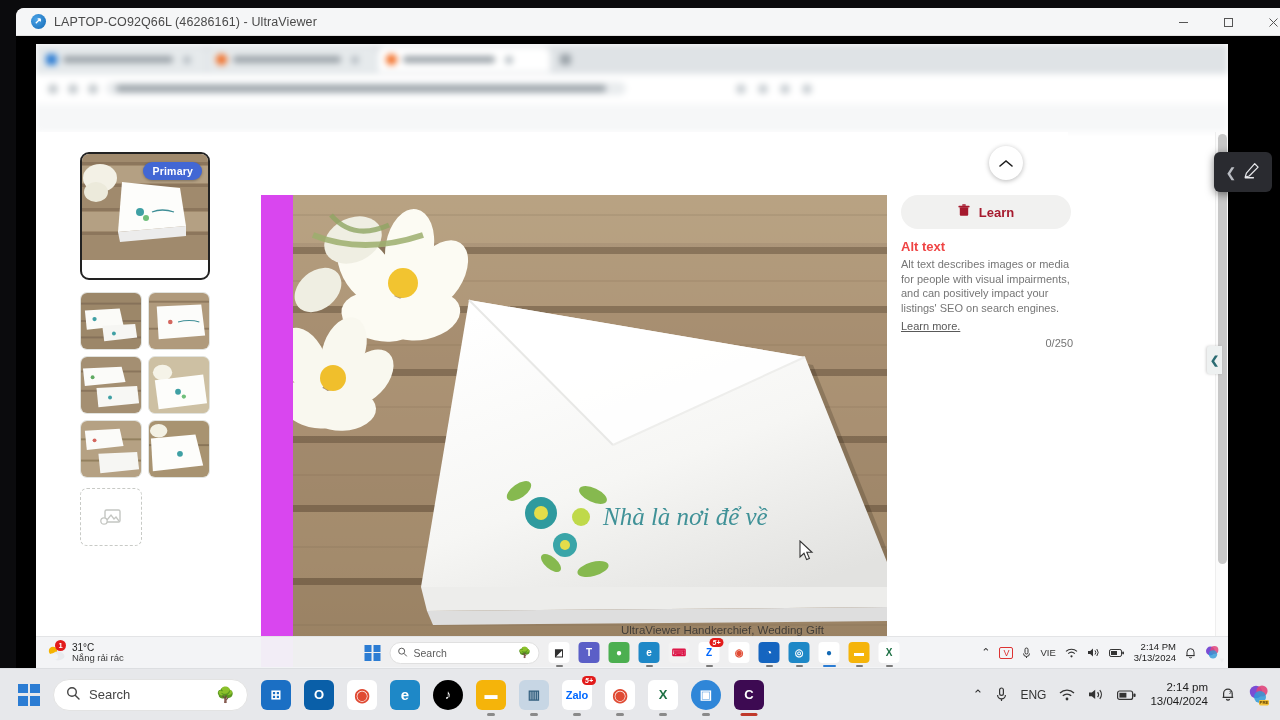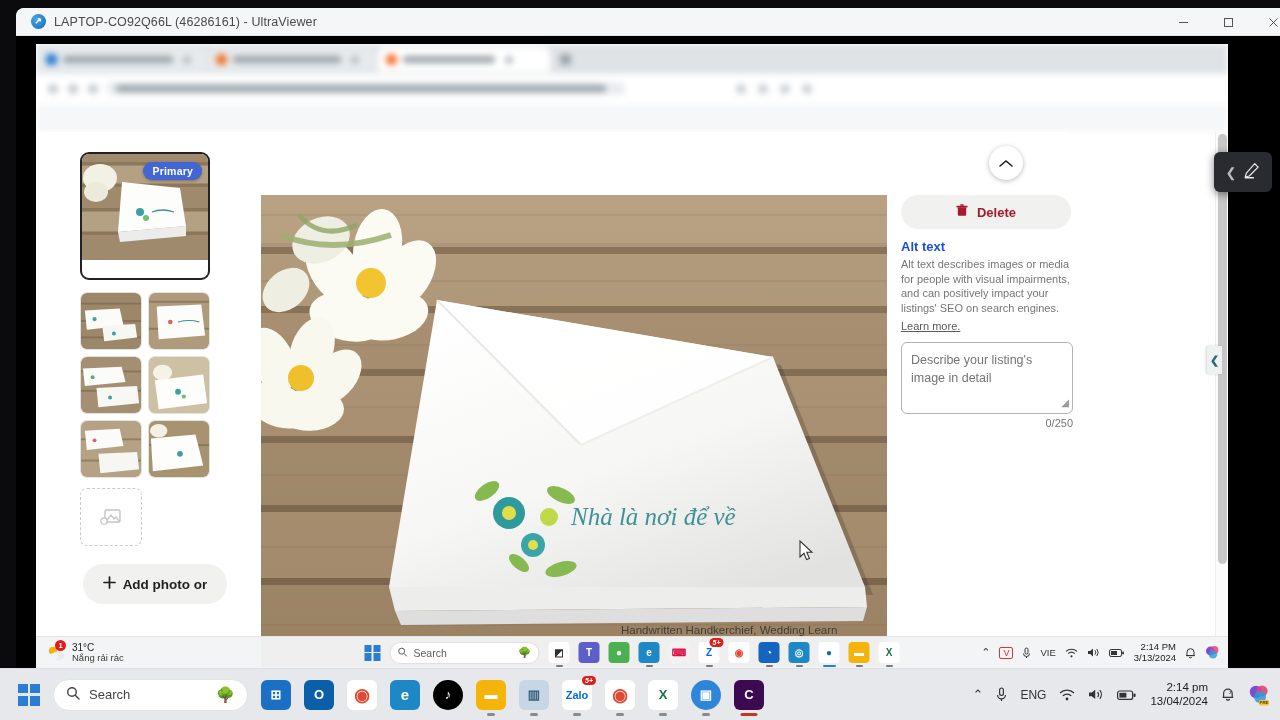--- a/index.html
+++ b/index.html
@@ -116,33 +116,33 @@
   .add-photo-btn {
     margin-top: 18px; margin-left: 3px; width: 144px; height: 40px;
     background: #f1f1f0; border-radius: 22px;
     display: flex; align-items: center; justify-content: center; gap: 7px;
     font-size: 13.5px; font-weight: bold; color: #222;
   }
 
   
   .photo-stage {
     position: absolute; left: 225px; top: 63px; width: 626px; height: 472px;
-    background: #d946ef; overflow: hidden;
+    background: #d946ef; overflow: hidden; padding-left: 32px;
   }
   .cursor-arrow { position: absolute; left: 538px; top: 345px; z-index: 6; }
 
   
   .right-panel { position: absolute; left: 865px; top: 63px; width: 205px; }
   .rp-btn {
     width: 170px; height: 34px; background: #f1f1f0; border-radius: 20px;
     display: flex; align-items: center; justify-content: center; gap: 9px;
     font-size: 13px; font-weight: bold; color: #1c1c1c; margin-bottom: 10px;
   }
   .rp-btn.delete { color: #a61a2e; }
-  .rp-h { font-size: 13px; font-weight: bold; color: #1d4ed8; margin-top: 8px; }
+  .rp-h { font-size: 13px; font-weight: bold; color: #ef4444; margin-top: 8px; }
   .rp-p { font-size: 11px; color: #767676; line-height: 1.34; margin-top: 3px; width: 172px; }
   .rp-link { font-size: 11px; color: #595959; text-decoration: underline; }
   .alt-box {
     margin-top: 8px; width: 172px; height: 72px; border: 1px solid #b3b3b3; border-radius: 6px;
     padding: 8px 9px; font-size: 12.5px; color: #757575; line-height: 1.45;
     position: relative; background:#fff;
   }
   .alt-box .grip { position:absolute; right:3px; bottom:2px; color:#999; font-size:10px; }
   .alt-count { width: 172px; text-align: right; font-size: 11px; color: #757575; margin-top: 3px; }
 
@@ -403,28 +403,20 @@
             </div>
 
             <div class="thumb-add">
               <svg width="22" height="20" viewBox="0 0 22 20">
                 <rect x="5" y="3" width="15" height="12" rx="1.5" stroke="#c4c6c2" stroke-width="1.4" fill="none"></rect>
                 <path d="M7 13 L11 8 L14 12 L16 10 L19 14" stroke="#c4c6c2" stroke-width="1.3" fill="none"></path>
                 <circle cx="4" cy="14" r="3.2" stroke="#c4c6c2" stroke-width="1.3" fill="#fff"></circle>
               </svg>
             </div>
 
-            <div class="add-photo-btn">
-              <span>
-                <svg width="13" height="13" viewBox="0 0 13 13">
-                    <path d="M6.5 1 V12 M1 6.5 H12" stroke="#1c1c1c" stroke-width="1.7" stroke-linecap="round"></path>
-                  </svg>
-              </span>
-              <span>Add photo or</span>
-            </div>
           </div>
 
           <div class="photo-stage">
             <svg width="626" height="472" viewBox="0 0 626 472" preserveAspectRatio="none">
               <defs>
                 <linearGradient id="wood" x1="0" y1="0" x2="0" y2="1">
                   <stop offset="0%" stop-color="#b09a7e"></stop>
                     <stop offset="55%" stop-color="#9d8469"></stop>
                     <stop offset="100%" stop-color="#8c7458"></stop>
                 </linearGradient>
@@ -526,42 +518,38 @@
 
 
             <div class="rp-btn delete">
               <span>
                 <svg width="12" height="13" viewBox="0 0 12 13">
                   <rect x="1.8" y="3.2" width="8.4" height="8.6" rx="1" fill="#a61a2e"></rect>
                   <rect x="0.4" y="1.8" width="11.2" height="1.6" rx=".7" fill="#a61a2e"></rect>
                   <rect x="4.2" y="0.2" width="3.6" height="1.6" rx=".6" fill="#a61a2e"></rect>
                 </svg>
               </span>
-              <span>Delete</span>
+              <span>Learn</span>
             </div>
 
             <div class="rp-h">Alt text</div>
             <div class="rp-p">Alt text describes images or media for people with visual impairments, and can positively impact your listings' SEO on search engines.</div>
             <a class="rp-link">Learn more.</a>
 
-            <div class="alt-box">
-              <span>Describe your listing's image in detail</span>
-              <span class="grip">◢</span>
-            </div>
             <div class="alt-count">0/250</div>
           </div>
         </div>
 
         <div class="pg-scroll">
           <div class="pg-thumb"></div>
           <div class="pg-arrow">▼</div>
         </div>
         <div class="side-tab">❮</div>
 
-        <div class="bg-listing-title">Handwritten Handkerchief, Wedding Learn</div>
+        <div class="bg-listing-title">UltraViewer Handkerchief, Wedding Gift</div>
 
         <div class="inner-taskbar">
           <div class="weather">
             <span class="wicon">
               <svg width="20" height="20" viewBox="0 0 20 20">
                 <circle cx="7" cy="8" r="4.2" fill="#f5b301"></circle>
                 <ellipse cx="12" cy="13" rx="6.5" ry="4.4" fill="#e8eaed"></ellipse>
                 <ellipse cx="7.5" cy="13.6" rx="4.6" ry="3.4" fill="#f1f3f4"></ellipse>
               </svg>
               <span class="wbadge">1</span>

